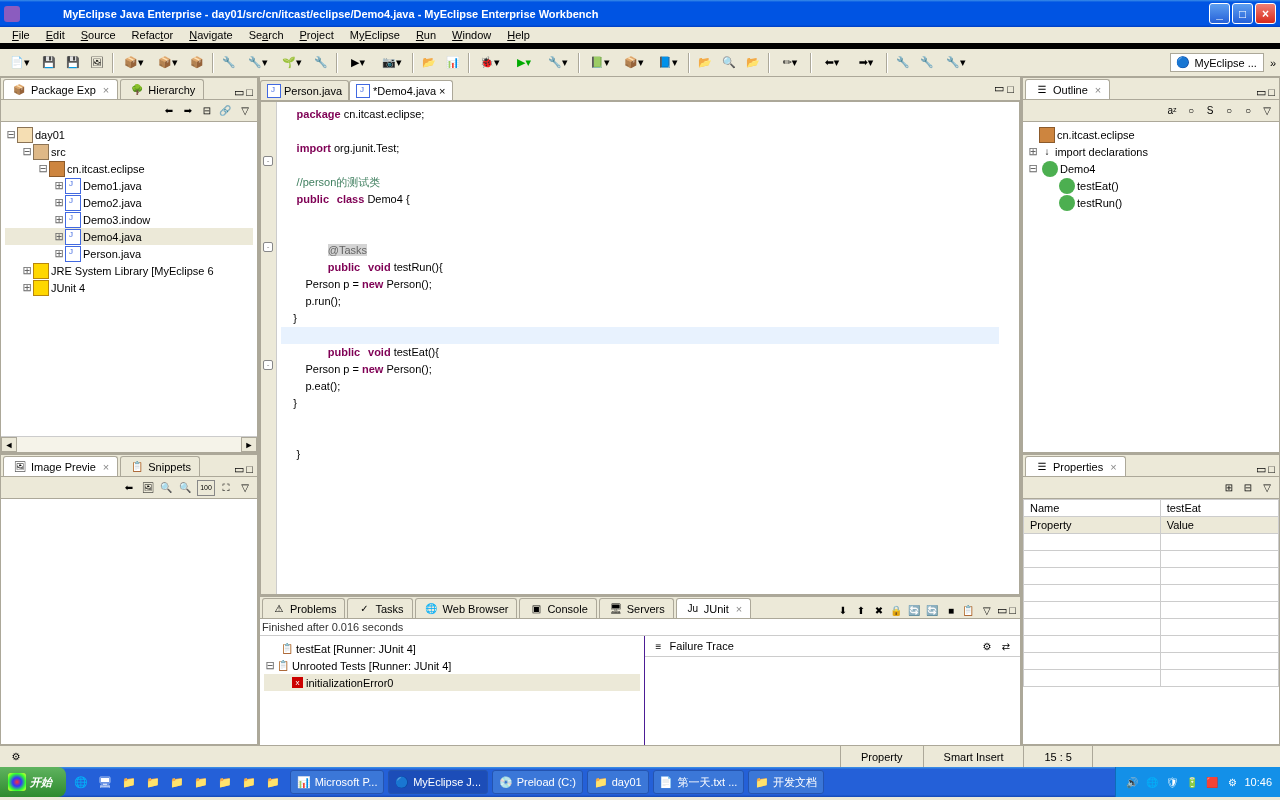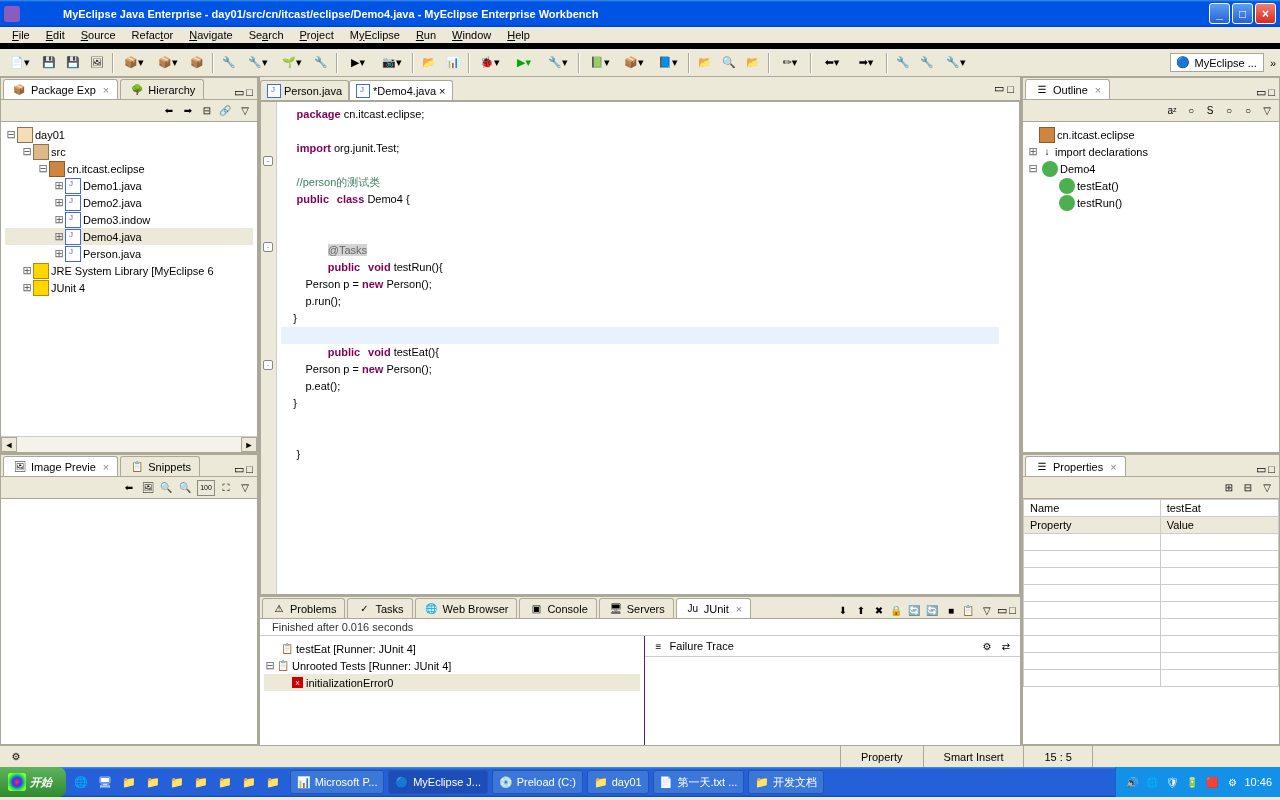--- a/index.html
+++ b/index.html
@@ -61,21 +61,21 @@
 .editor-body .cm { color: #3f7f5f; margin-top: 44px; }
 .editor-body .an { color: #646464; }
 .editor-body .hl { background: #e8f2fe; display: inline-block; width: 100%; }
 .editor-body .sel { background: #d4d4d4; }
 .gutter { position: absolute; left: 0; top: 0; width: 16px; height: 100%; background: #ece9d8; border-right: 1px solid #ccc; }
 .gutter-mark { position: absolute; left: 2px; width: 10px; height: 10px; border: 1px solid #888; border-radius: 2px; background: #fff; font-size: 8px; text-align: center; line-height: 8px; color: #888; }
 
 .bottom-panel { height: 150px; border-top: 2px solid #aca899; display: flex; flex-direction: column; }
 .bottom-tabs { height: 22px; display: flex; align-items: flex-end; background: #ece9d8; border-bottom: 1px solid #aca899; }
 .junit-body { flex: 1; background: #fff; display: flex; flex-direction: column; }
-.junit-status { padding: 2px 12px; border-bottom: 1px solid #ccc; color: #333; }
+.junit-status { padding: 2px 2px; border-bottom: 1px solid #ccc; color: #333; }
 .junit-counts { display: flex; align-items: center; padding: 4px 6px; gap: 30px; }
 .junit-bar { flex: 1; height: 16px; background: #8b2020; margin-left: 20px; }
 .junit-split { flex: 1; display: flex; }
 .junit-tree { flex: 1; padding: 4px; }
 .junit-trace { flex: 1; border-left: 1px solid #4c1d95; }
 .junit-trace-hdr { padding: 2px 6px; border-bottom: 1px solid #ccc; display: flex; align-items: center; justify-content: space-between; }
 .err-box { width: 11px; height: 11px; background: #c00; color: #fff; font-size: 8px; text-align: center; line-height: 11px; display: inline-block; }
 .blue-box { width: 11px; height: 11px; background: #3161a6; color: #fff; font-size: 8px; text-align: center; line-height: 11px; display: inline-block; }
 
 .statusbar { height: 22px; background: #ece9d8; border-top: 1px solid #aca899; display: flex; align-items: center; padding: 0 8px; }

